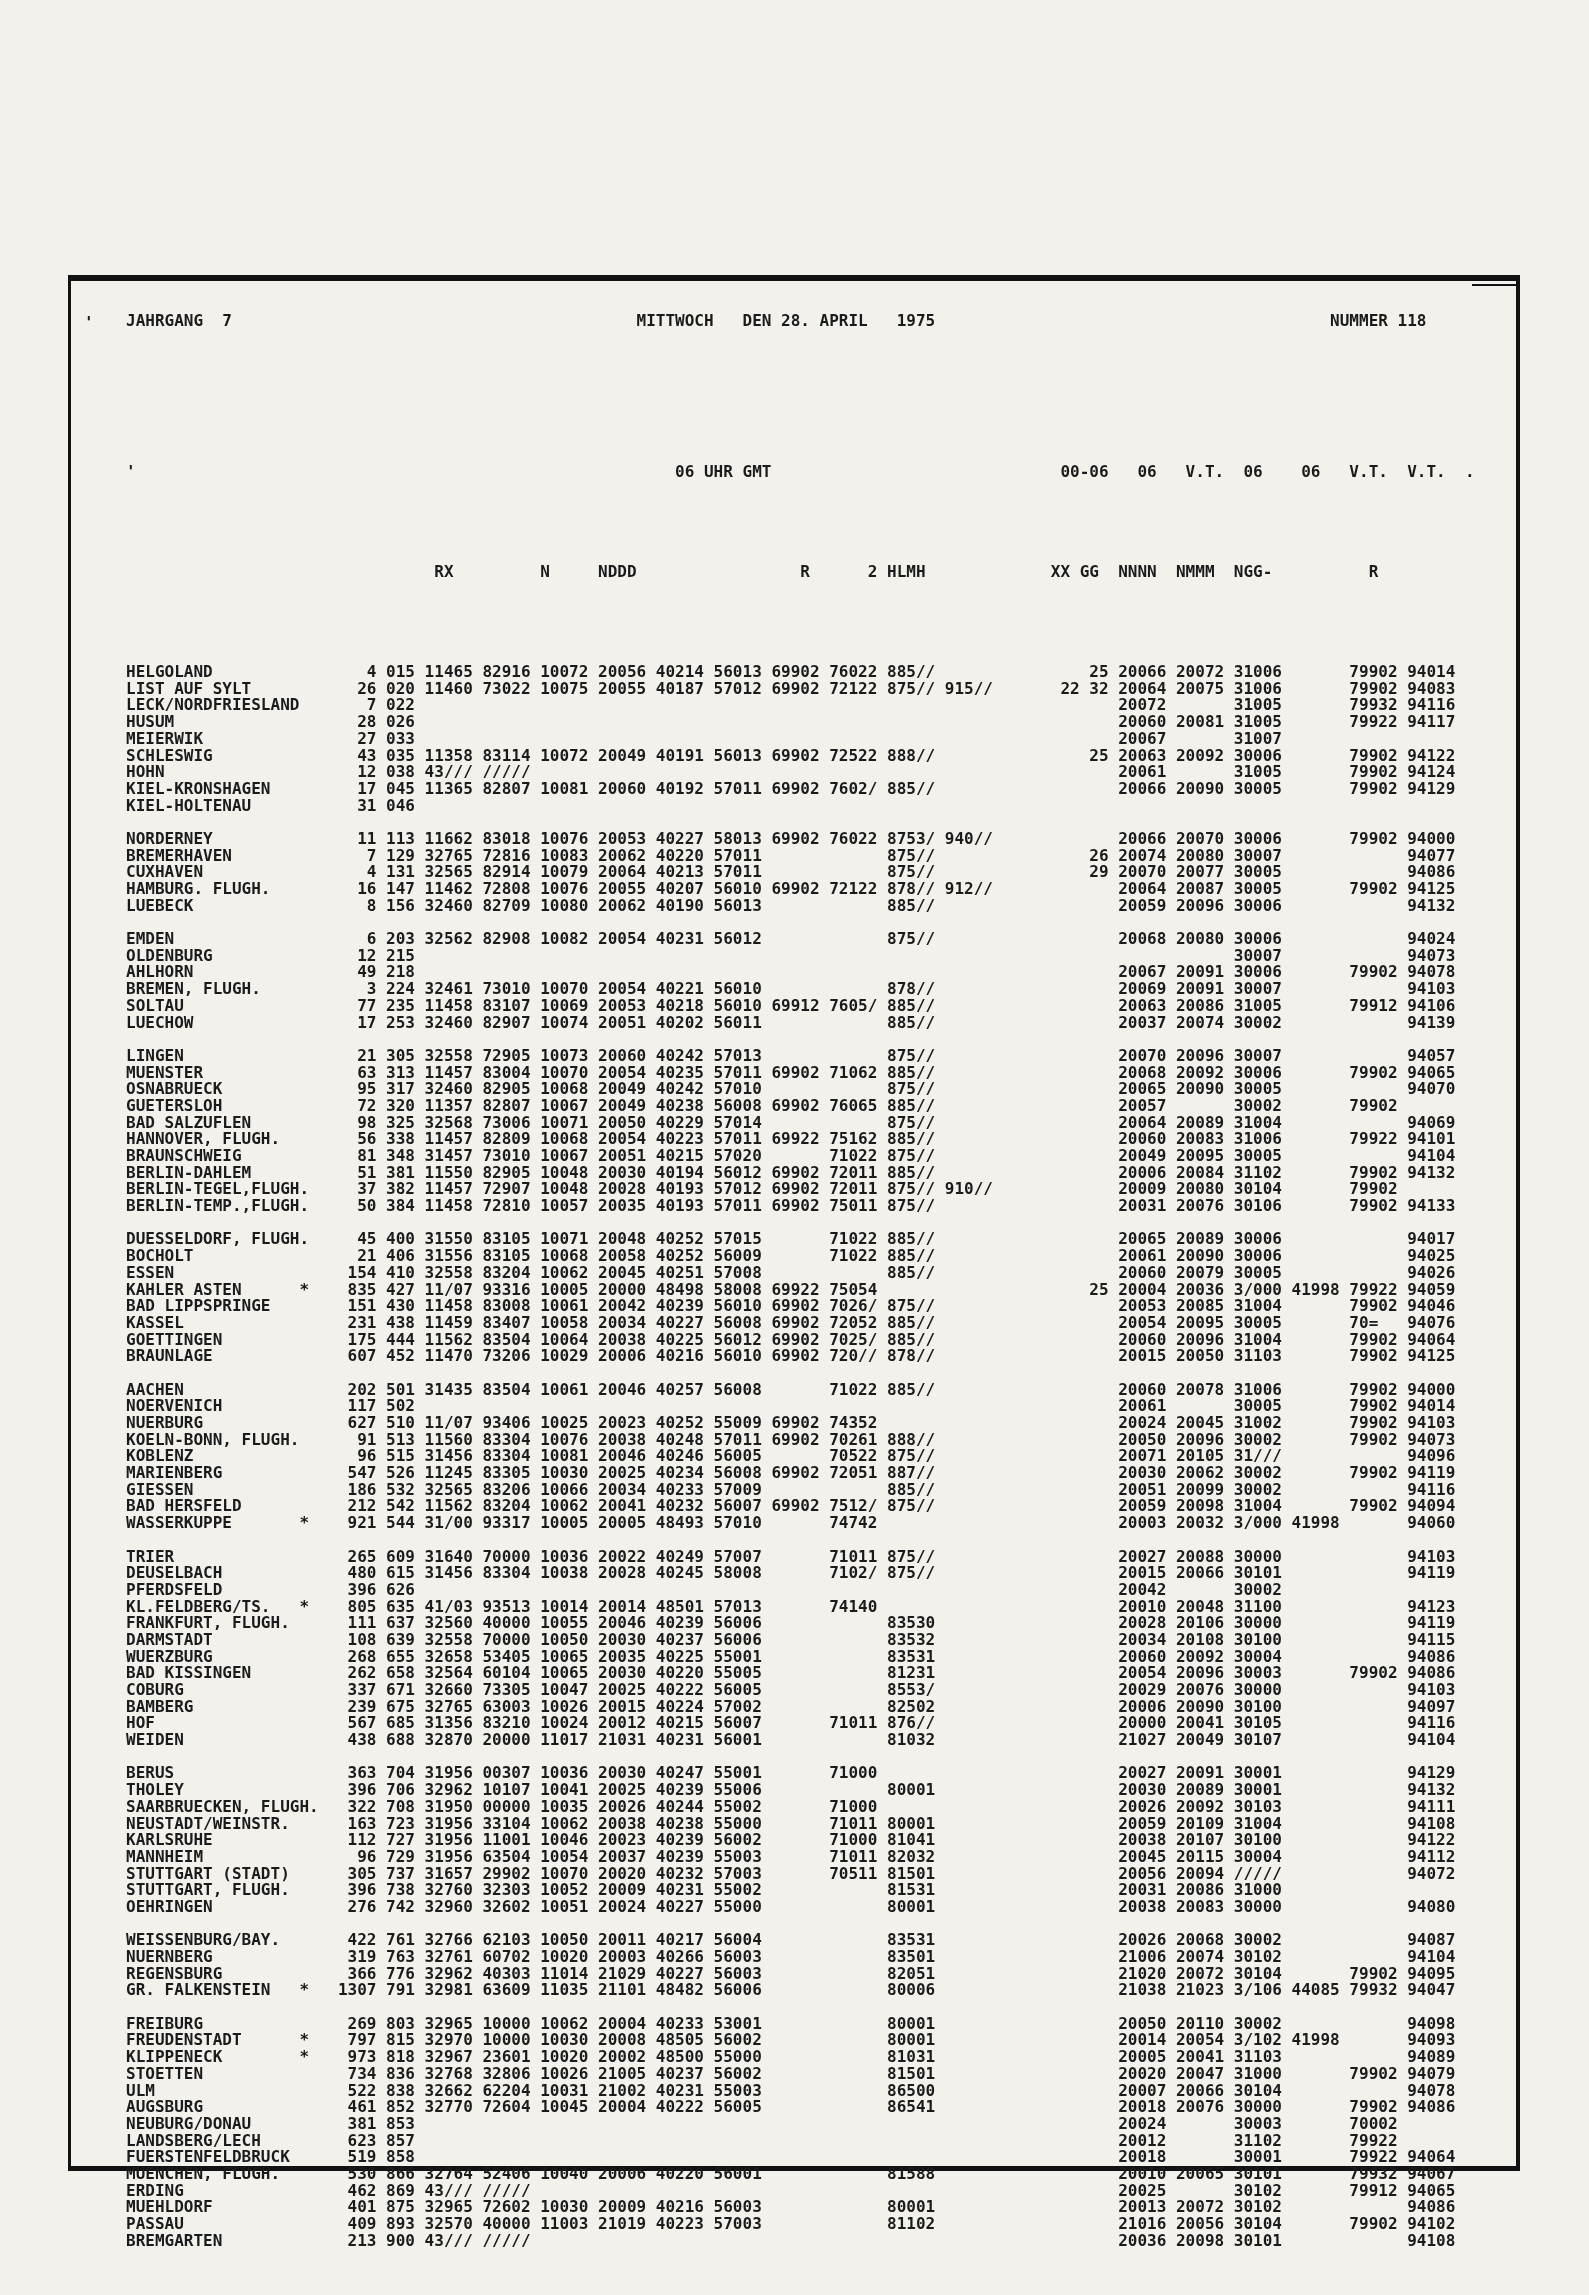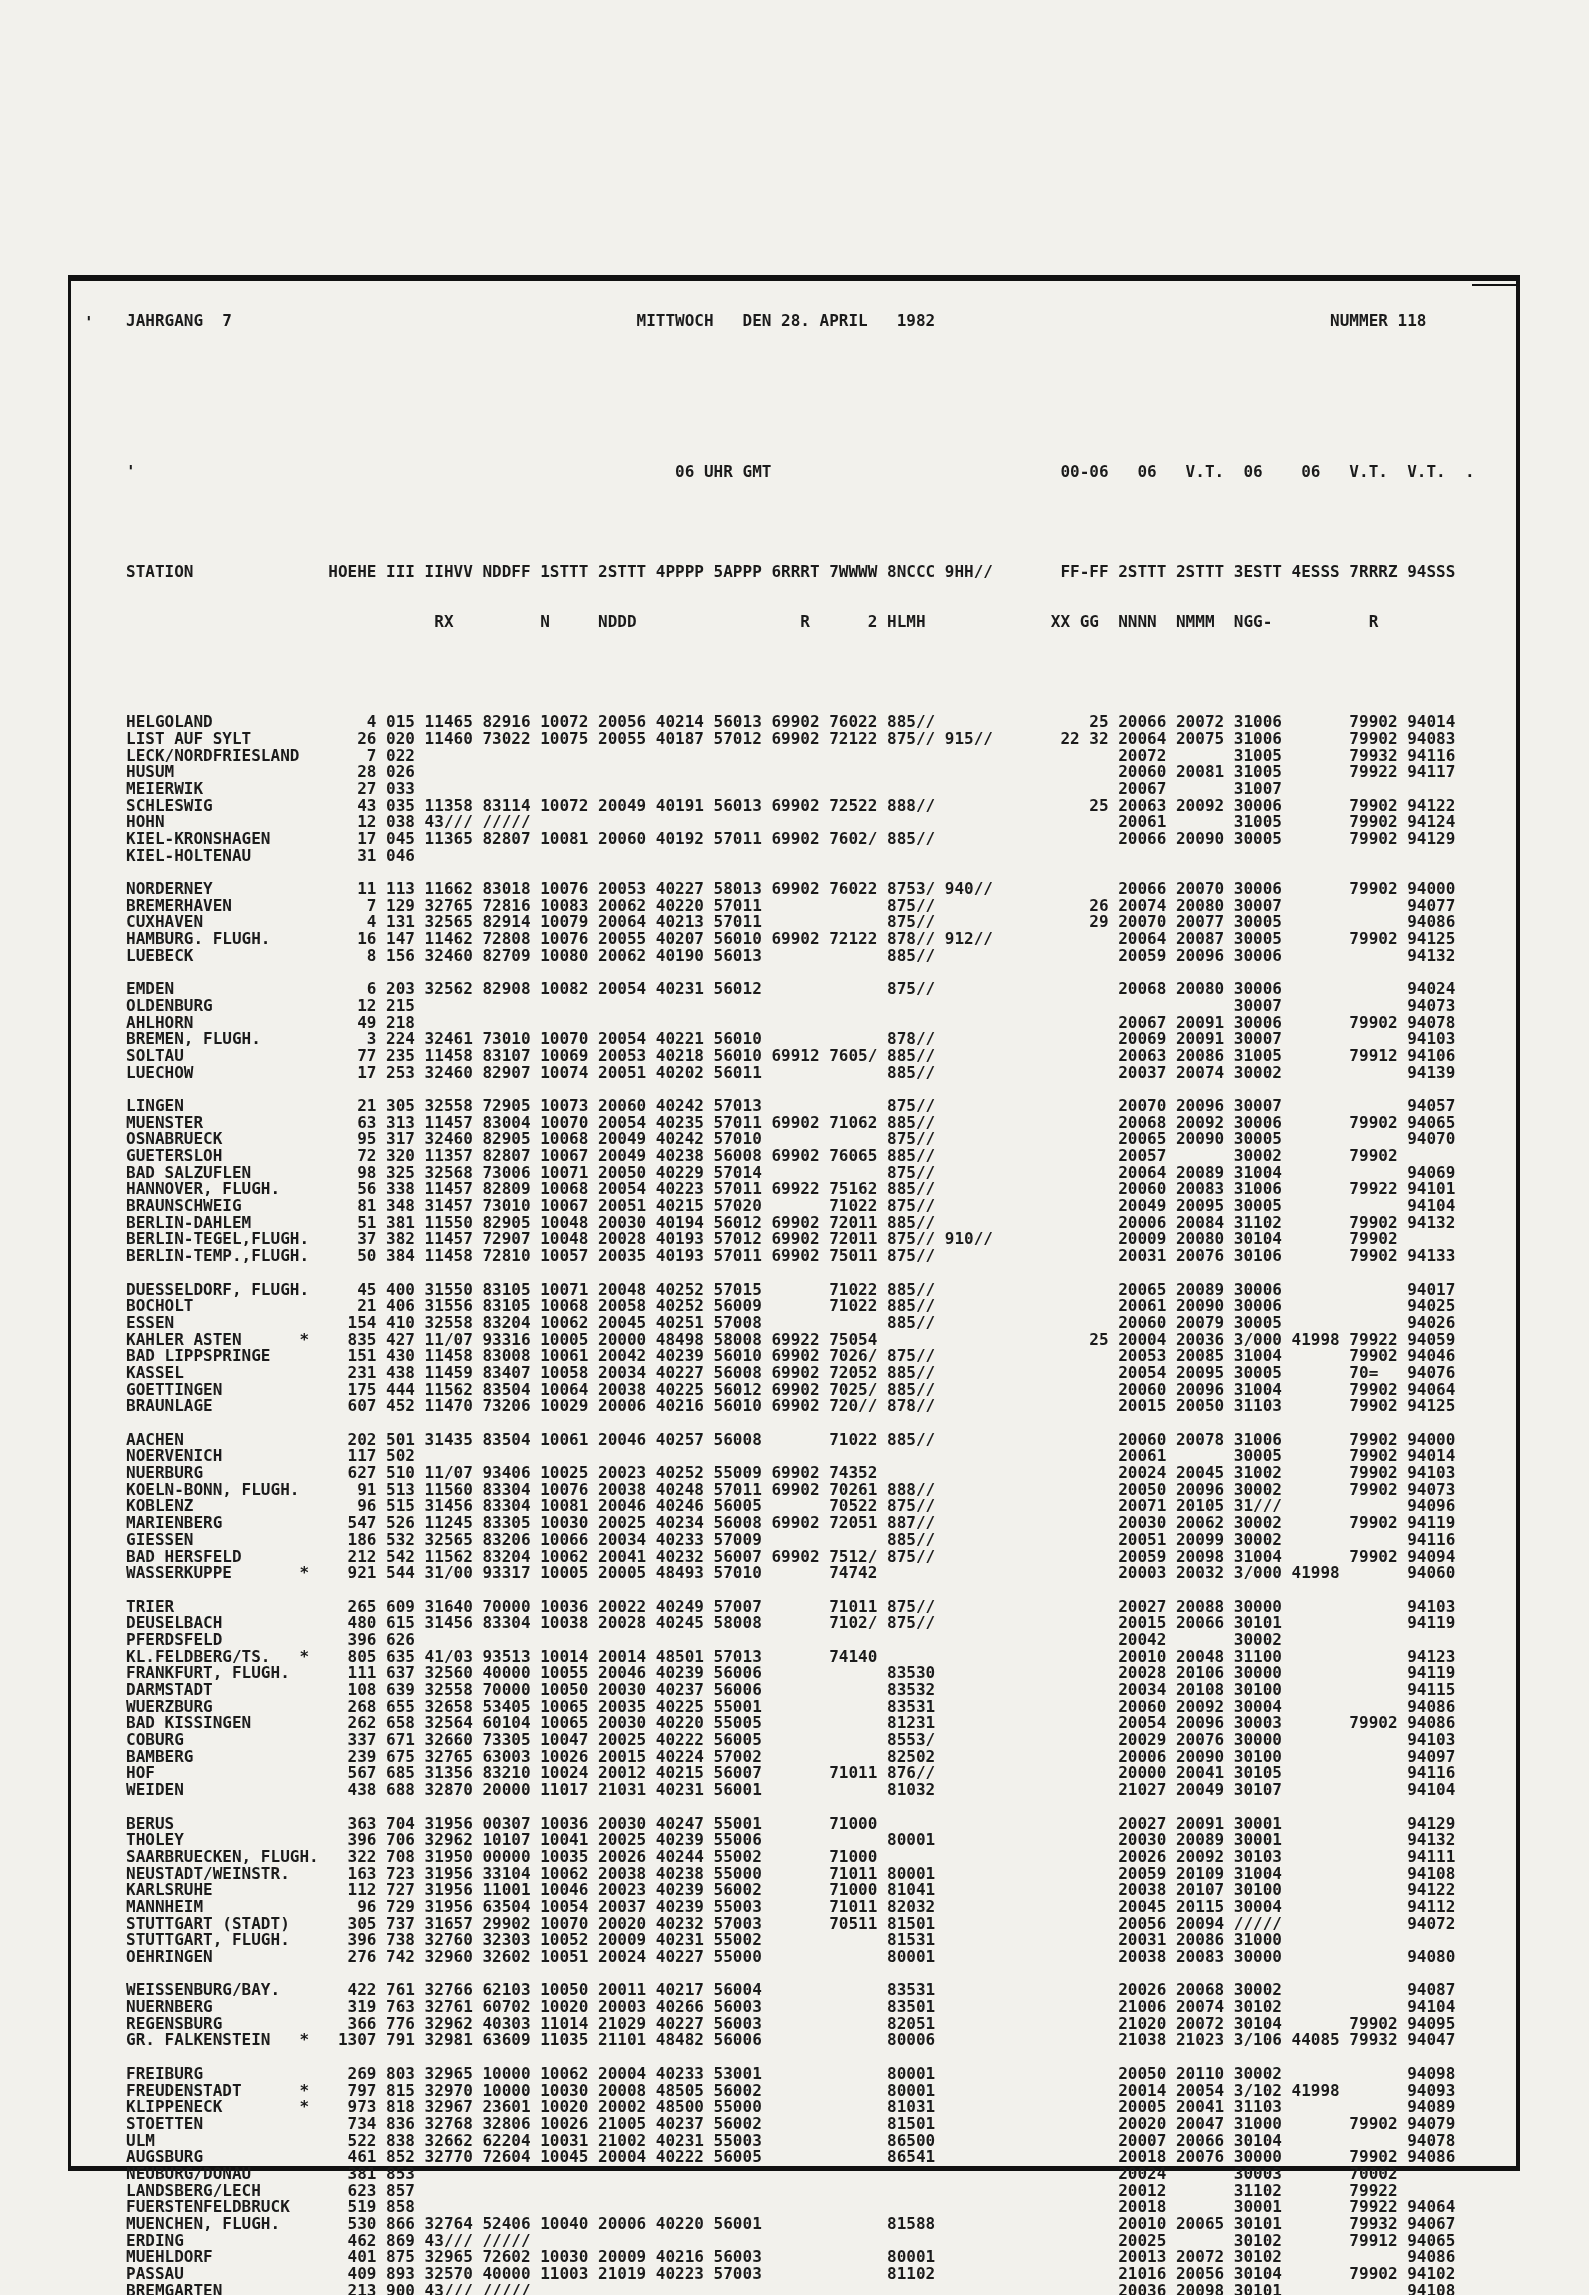--- a/index.html
+++ b/index.html
@@ -20,26 +20,25 @@
 
   <div class="rule" style="left:68px;top:275px;width:1452px;height:5.6px;"></div>
   <div class="rule" style="left:1472px;top:284px;width:48px;height:2.4px;"></div>
   <div class="rule" style="left:68px;top:275px;width:3.2px;height:1896px;"></div>
   <div class="rule" style="left:1516px;top:280px;width:4px;height:1890px;"></div>
   <div class="rule" style="left:68px;top:2166px;width:1452px;height:4.8px;"></div>
 
   <span class="stray">'</span>
 
   <div class="report">
-    <div class="ln">JAHRGANG  7                                          MITTWOCH   DEN 28. APRIL   1982                                         NUMMER 118</div>
+    <div class="ln">JAHRGANG  7                                          MITTWOCH   DEN 28. APRIL   1975                                         NUMMER 118</div>
     <div class="ln"></div>
     <div class="ln"></div>
     <div class="ln">'                                                        06 UHR GMT                              00-06   06   V.T.  06    06   V.T.  V.T.  .</div>
     <div class="ln"></div>
-    <div class="ln">STATION              HOEHE III IIHVV NDDFF 1STTT 2STTT 4PPPP 5APPP 6RRRT 7WWWW 8NCCC 9HH//       FF-FF 2STTT 2STTT 3ESTT 4ESSS 7RRRZ 94SSS</div>
     <div class="ln">                                RX         N     NDDD                 R      2 HLMH             XX GG  NNNN  NMMM  NGG-          R</div>
     <div class="ln"></div>
     <div id="rows"><div class="ln">HELGOLAND                4 015 11465 82916 10072 20056 40214 56013 69902 76022 885//                25 20066 20072 31006       79902 94014  </div><div class="ln">LIST AUF SYLT           26 020 11460 73022 10075 20055 40187 57012 69902 72122 875// 915//       22 32 20064 20075 31006       79902 94083  </div><div class="ln">LECK/NORDFRIESLAND       7 022                                                                         20072       31005       79932 94116  </div><div class="ln">HUSUM                   28 026                                                                         20060 20081 31005       79922 94117  </div><div class="ln">MEIERWIK                27 033                                                                         20067       31007                    </div><div class="ln">SCHLESWIG               43 035 11358 83114 10072 20049 40191 56013 69902 72522 888//                25 20063 20092 30006       79902 94122  </div><div class="ln">HOHN                    12 038 43/// /////                                                             20061       31005       79902 94124  </div><div class="ln">KIEL-KRONSHAGEN         17 045 11365 82807 10081 20060 40192 57011 69902 7602/ 885//                   20066 20090 30005       79902 94129  </div><div class="ln">KIEL-HOLTENAU           31 046                                                                                                              </div><div class="ln"></div><div class="ln">NORDERNEY               11 113 11662 83018 10076 20053 40227 58013 69902 76022 8753/ 940//             20066 20070 30006       79902 94000  </div><div class="ln">BREMERHAVEN              7 129 32765 72816 10083 20062 40220 57011             875//                26 20074 20080 30007             94077  </div><div class="ln">CUXHAVEN                 4 131 32565 82914 10079 20064 40213 57011             875//                29 20070 20077 30005             94086  </div><div class="ln">HAMBURG. FLUGH.         16 147 11462 72808 10076 20055 40207 56010 69902 72122 878// 912//             20064 20087 30005       79902 94125  </div><div class="ln">LUEBECK                  8 156 32460 82709 10080 20062 40190 56013             885//                   20059 20096 30006             94132  </div><div class="ln"></div><div class="ln">EMDEN                    6 203 32562 82908 10082 20054 40231 56012             875//                   20068 20080 30006             94024  </div><div class="ln">OLDENBURG               12 215                                                                                     30007             94073  </div><div class="ln">AHLHORN                 49 218                                                                         20067 20091 30006       79902 94078  </div><div class="ln">BREMEN, FLUGH.           3 224 32461 73010 10070 20054 40221 56010             878//                   20069 20091 30007             94103  </div><div class="ln">SOLTAU                  77 235 11458 83107 10069 20053 40218 56010 69912 7605/ 885//                   20063 20086 31005       79912 94106  </div><div class="ln">LUECHOW                 17 253 32460 82907 10074 20051 40202 56011             885//                   20037 20074 30002             94139  </div><div class="ln"></div><div class="ln">LINGEN                  21 305 32558 72905 10073 20060 40242 57013             875//                   20070 20096 30007             94057  </div><div class="ln">MUENSTER                63 313 11457 83004 10070 20054 40235 57011 69902 71062 885//                   20068 20092 30006       79902 94065  </div><div class="ln">OSNABRUECK              95 317 32460 82905 10068 20049 40242 57010             875//                   20065 20090 30005             94070  </div><div class="ln">GUETERSLOH              72 320 11357 82807 10067 20049 40238 56008 69902 76065 885//                   20057       30002       79902        </div><div class="ln">BAD SALZUFLEN           98 325 32568 73006 10071 20050 40229 57014             875//                   20064 20089 31004             94069  </div><div class="ln">HANNOVER, FLUGH.        56 338 11457 82809 10068 20054 40223 57011 69922 75162 885//                   20060 20083 31006       79922 94101  </div><div class="ln">BRAUNSCHWEIG            81 348 31457 73010 10067 20051 40215 57020       71022 875//                   20049 20095 30005             94104  </div><div class="ln">BERLIN-DAHLEM           51 381 11550 82905 10048 20030 40194 56012 69902 72011 885//                   20006 20084 31102       79902 94132  </div><div class="ln">BERLIN-TEGEL,FLUGH.     37 382 11457 72907 10048 20028 40193 57012 69902 72011 875// 910//             20009 20080 30104       79902        </div><div class="ln">BERLIN-TEMP.,FLUGH.     50 384 11458 72810 10057 20035 40193 57011 69902 75011 875//                   20031 20076 30106       79902 94133  </div><div class="ln"></div><div class="ln">DUESSELDORF, FLUGH.     45 400 31550 83105 10071 20048 40252 57015       71022 885//                   20065 20089 30006             94017  </div><div class="ln">BOCHOLT                 21 406 31556 83105 10068 20058 40252 56009       71022 885//                   20061 20090 30006             94025  </div><div class="ln">ESSEN                  154 410 32558 83204 10062 20045 40251 57008             885//                   20060 20079 30005             94026  </div><div class="ln">KAHLER ASTEN      *    835 427 11/07 93316 10005 20000 48498 58008 69922 75054                      25 20004 20036 3/000 41998 79922 94059  </div><div class="ln">BAD LIPPSPRINGE        151 430 11458 83008 10061 20042 40239 56010 69902 7026/ 875//                   20053 20085 31004       79902 94046  </div><div class="ln">KASSEL                 231 438 11459 83407 10058 20034 40227 56008 69902 72052 885//                   20054 20095 30005       70=   94076  </div><div class="ln">GOETTINGEN             175 444 11562 83504 10064 20038 40225 56012 69902 7025/ 885//                   20060 20096 31004       79902 94064  </div><div class="ln">BRAUNLAGE              607 452 11470 73206 10029 20006 40216 56010 69902 720// 878//                   20015 20050 31103       79902 94125  </div><div class="ln"></div><div class="ln">AACHEN                 202 501 31435 83504 10061 20046 40257 56008       71022 885//                   20060 20078 31006       79902 94000  </div><div class="ln">NOERVENICH             117 502                                                                         20061       30005       79902 94014  </div><div class="ln">NUERBURG               627 510 11/07 93406 10025 20023 40252 55009 69902 74352                         20024 20045 31002       79902 94103  </div><div class="ln">KOELN-BONN, FLUGH.      91 513 11560 83304 10076 20038 40248 57011 69902 70261 888//                   20050 20096 30002       79902 94073  </div><div class="ln">KOBLENZ                 96 515 31456 83304 10081 20046 40246 56005       70522 875//                   20071 20105 31///             94096  </div><div class="ln">MARIENBERG             547 526 11245 83305 10030 20025 40234 56008 69902 72051 887//                   20030 20062 30002       79902 94119  </div><div class="ln">GIESSEN                186 532 32565 83206 10066 20034 40233 57009             885//                   20051 20099 30002             94116  </div><div class="ln">BAD HERSFELD           212 542 11562 83204 10062 20041 40232 56007 69902 7512/ 875//                   20059 20098 31004       79902 94094  </div><div class="ln">WASSERKUPPE       *    921 544 31/00 93317 10005 20005 48493 57010       74742                         20003 20032 3/000 41998       94060  </div><div class="ln"></div><div class="ln">TRIER                  265 609 31640 70000 10036 20022 40249 57007       71011 875//                   20027 20088 30000             94103  </div><div class="ln">DEUSELBACH             480 615 31456 83304 10038 20028 40245 58008       7102/ 875//                   20015 20066 30101             94119  </div><div class="ln">PFERDSFELD             396 626                                                                         20042       30002                    </div><div class="ln">KL.FELDBERG/TS.   *    805 635 41/03 93513 10014 20014 48501 57013       74140                         20010 20048 31100             94123  </div><div class="ln">FRANKFURT, FLUGH.      111 637 32560 40000 10055 20046 40239 56006             83530                   20028 20106 30000             94119  </div><div class="ln">DARMSTADT              108 639 32558 70000 10050 20030 40237 56006             83532                   20034 20108 30100             94115  </div><div class="ln">WUERZBURG              268 655 32658 53405 10065 20035 40225 55001             83531                   20060 20092 30004             94086  </div><div class="ln">BAD KISSINGEN          262 658 32564 60104 10065 20030 40220 55005             81231                   20054 20096 30003       79902 94086  </div><div class="ln">COBURG                 337 671 32660 73305 10047 20025 40222 56005             8553/                   20029 20076 30000             94103  </div><div class="ln">BAMBERG                239 675 32765 63003 10026 20015 40224 57002             82502                   20006 20090 30100             94097  </div><div class="ln">HOF                    567 685 31356 83210 10024 20012 40215 56007       71011 876//                   20000 20041 30105             94116  </div><div class="ln">WEIDEN                 438 688 32870 20000 11017 21031 40231 56001             81032                   21027 20049 30107             94104  </div><div class="ln"></div><div class="ln">BERUS                  363 704 31956 00307 10036 20030 40247 55001       71000                         20027 20091 30001             94129  </div><div class="ln">THOLEY                 396 706 32962 10107 10041 20025 40239 55006             80001                   20030 20089 30001             94132  </div><div class="ln">SAARBRUECKEN, FLUGH.   322 708 31950 00000 10035 20026 40244 55002       71000                         20026 20092 30103             94111  </div><div class="ln">NEUSTADT/WEINSTR.      163 723 31956 33104 10062 20038 40238 55000       71011 80001                   20059 20109 31004             94108  </div><div class="ln">KARLSRUHE              112 727 31956 11001 10046 20023 40239 56002       71000 81041                   20038 20107 30100             94122  </div><div class="ln">MANNHEIM                96 729 31956 63504 10054 20037 40239 55003       71011 82032                   20045 20115 30004             94112  </div><div class="ln">STUTTGART (STADT)      305 737 31657 29902 10070 20020 40232 57003       70511 81501                   20056 20094 /////             94072  </div><div class="ln">STUTTGART, FLUGH.      396 738 32760 32303 10052 20009 40231 55002             81531                   20031 20086 31000                    </div><div class="ln">OEHRINGEN              276 742 32960 32602 10051 20024 40227 55000             80001                   20038 20083 30000             94080  </div><div class="ln"></div><div class="ln">WEISSENBURG/BAY.       422 761 32766 62103 10050 20011 40217 56004             83531                   20026 20068 30002             94087  </div><div class="ln">NUERNBERG              319 763 32761 60702 10020 20003 40266 56003             83501                   21006 20074 30102             94104  </div><div class="ln">REGENSBURG             366 776 32962 40303 11014 21029 40227 56003             82051                   21020 20072 30104       79902 94095  </div><div class="ln">GR. FALKENSTEIN   *   1307 791 32981 63609 11035 21101 48482 56006             80006                   21038 21023 3/106 44085 79932 94047  </div><div class="ln"></div><div class="ln">FREIBURG               269 803 32965 10000 10062 20004 40233 53001             80001                   20050 20110 30002             94098  </div><div class="ln">FREUDENSTADT      *    797 815 32970 10000 10030 20008 48505 56002             80001                   20014 20054 3/102 41998       94093  </div><div class="ln">KLIPPENECK        *    973 818 32967 23601 10020 20002 48500 55000             81031                   20005 20041 31103             94089  </div><div class="ln">STOETTEN               734 836 32768 32806 10026 21005 40237 56002             81501                   20020 20047 31000       79902 94079  </div><div class="ln">ULM                    522 838 32662 62204 10031 21002 40231 55003             86500                   20007 20066 30104             94078  </div><div class="ln">AUGSBURG               461 852 32770 72604 10045 20004 40222 56005             86541                   20018 20076 30000       79902 94086  </div><div class="ln">NEUBURG/DONAU          381 853                                                                         20024       30003       70002        </div><div class="ln">LANDSBERG/LECH         623 857                                                                         20012       31102       79922        </div><div class="ln">FUERSTENFELDBRUCK      519 858                                                                         20018       30001       79922 94064  </div><div class="ln">MUENCHEN, FLUGH.       530 866 32764 52406 10040 20006 40220 56001             81588                   20010 20065 30101       79932 94067  </div><div class="ln">ERDING                 462 869 43/// /////                                                             20025       30102       79912 94065  </div><div class="ln">MUEHLDORF              401 875 32965 72602 10030 20009 40216 56003             80001                   20013 20072 30102             94086  </div><div class="ln">PASSAU                 409 893 32570 40000 11003 21019 40223 57003             81102                   21016 20056 30104       79902 94102  </div><div class="ln">BREMGARTEN             213 900 43/// /////                                                             20036 20098 30101             94108  </div></div>
   </div>
 
 
 </div>
 
 
 </body></html>

